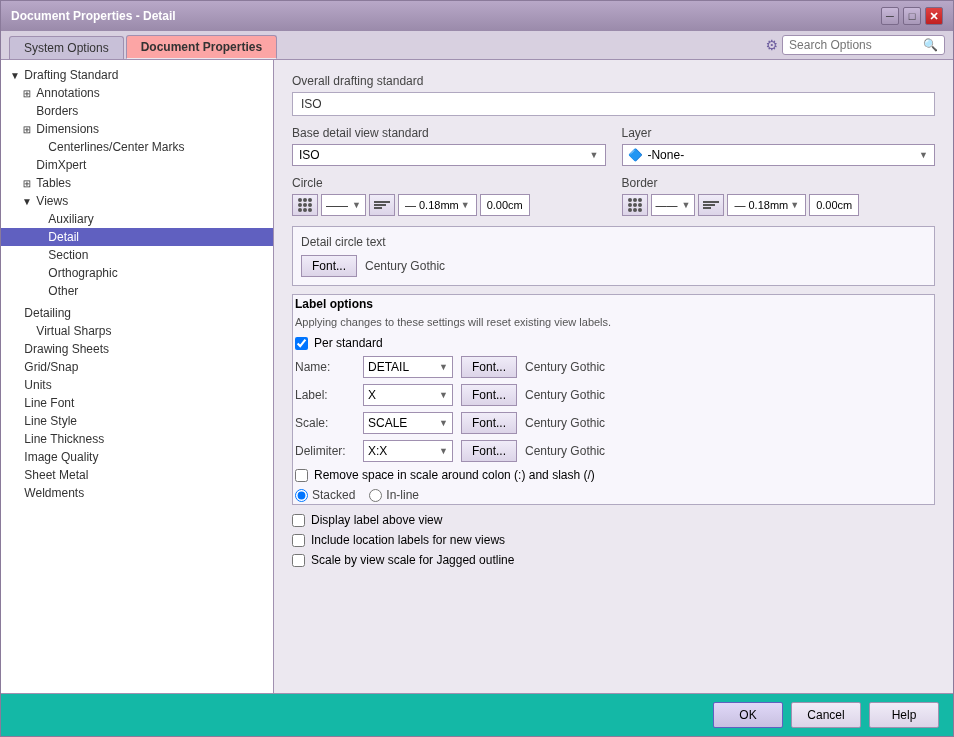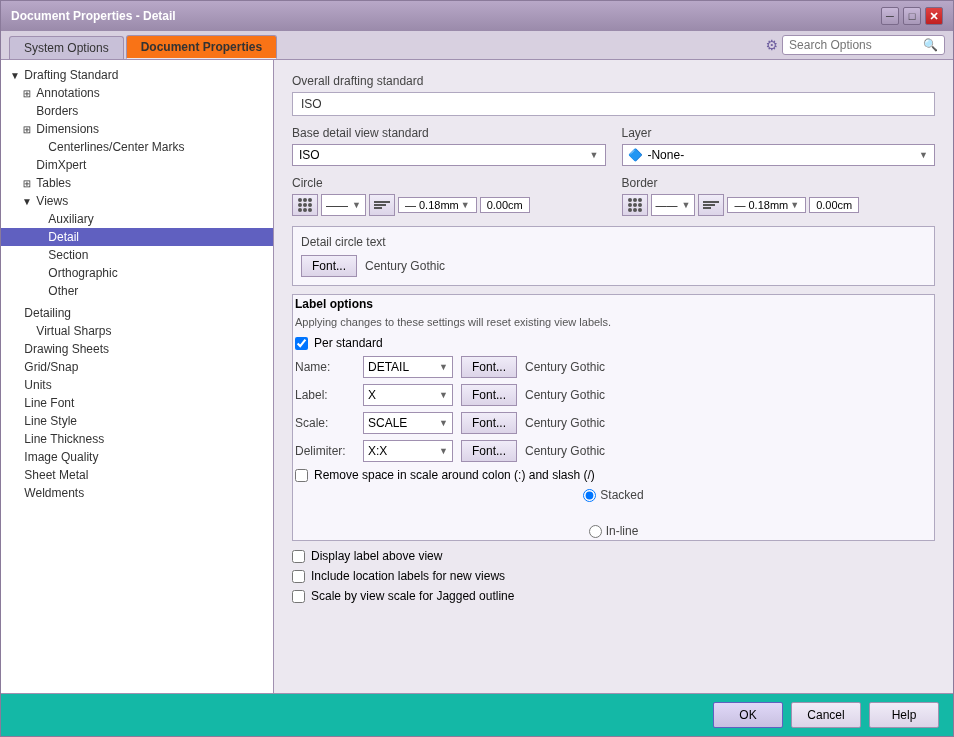--- a/index.html
+++ b/index.html
@@ -68,21 +68,21 @@
       padding: 4px 14px;
       border: 1px solid #a090b0;
       border-bottom: none;
       background: #c8c0d8;
       cursor: pointer;
       border-radius: 3px 3px 0 0;
       font-size: 12px;
       color: #333;
     }
     .tab.active {
-      background: #f97316;
+      background: #fca5a5;
       font-weight: bold;
       border-bottom: 1px solid #ece8f0;
       z-index: 1;
     }
     .search-box {
       display: flex;
       align-items: center;
       border: 1px solid #a090b0;
       background: white;
       border-radius: 3px;
@@ -182,21 +182,21 @@
       display: flex;
       align-items: center;
       gap: 4px;
       cursor: pointer;
     }
     .mm-box {
       border: 1px solid #a090b0;
       background: white;
       padding: 2px 6px;
       font-size: 11px;
-      height: 16px;
+      height: 22px;
       display: flex;
       align-items: center;
       gap: 2px;
     }
     .detail-circle-text-box {
       border: 1px solid #b0a8c0;
       background: #f8f6fc;
       padding: 8px;
       margin-bottom: 8px;
     }
@@ -226,21 +226,21 @@
       font-size: 12px;
       height: 22px;
       padding: 0 4px;
       display: flex;
       align-items: center;
       justify-content: space-between;
       min-width: 90px;
       cursor: pointer;
     }
     .century-gothic { font-size: 12px; color: #444; }
-    .radio-row { display: flex; align-items: center; gap: 22px; margin-top: 4px; flex-direction: column; }
+    .radio-row { display: flex; align-items: center; gap: 14px; margin-top: 4px; }
     .radio-item { display: flex; align-items: center; gap: 4px; font-size: 12px; color: #444; }
     .bottom-bar {
       background: #14b8a6;
       border-top: 1px solid #a090b0;
       padding: 8px 14px;
       display: flex;
       justify-content: flex-end;
       gap: 8px;
       align-items: center;
     }

